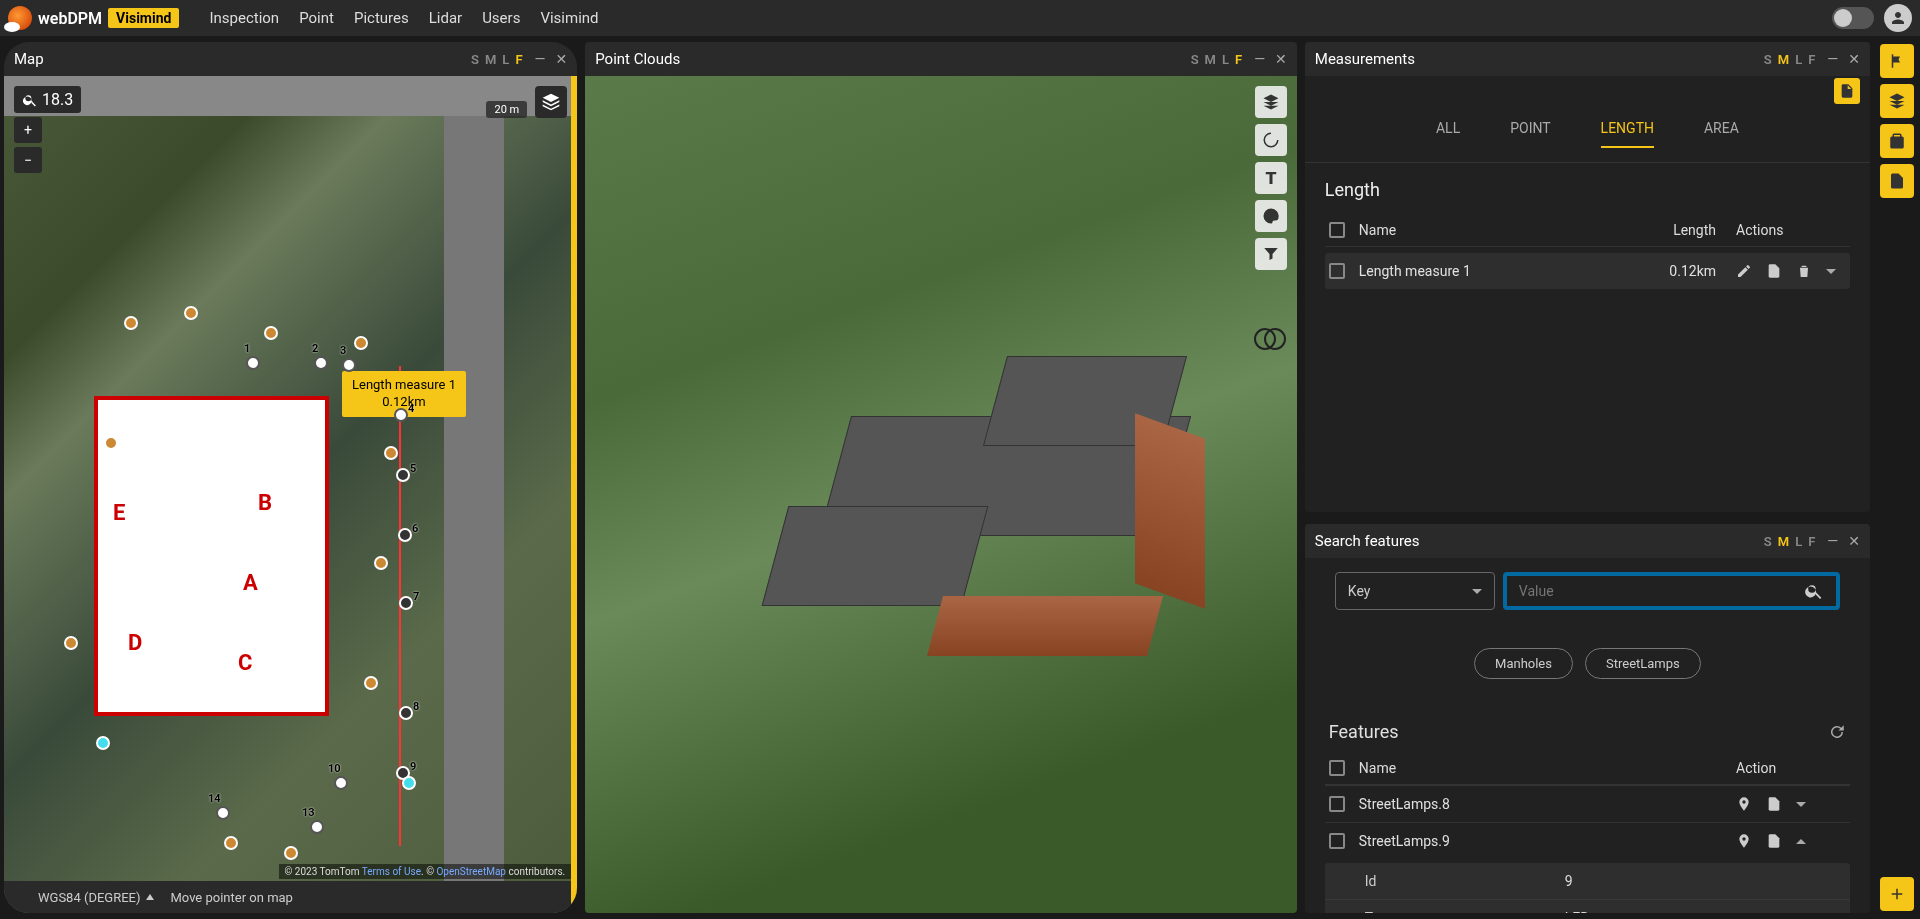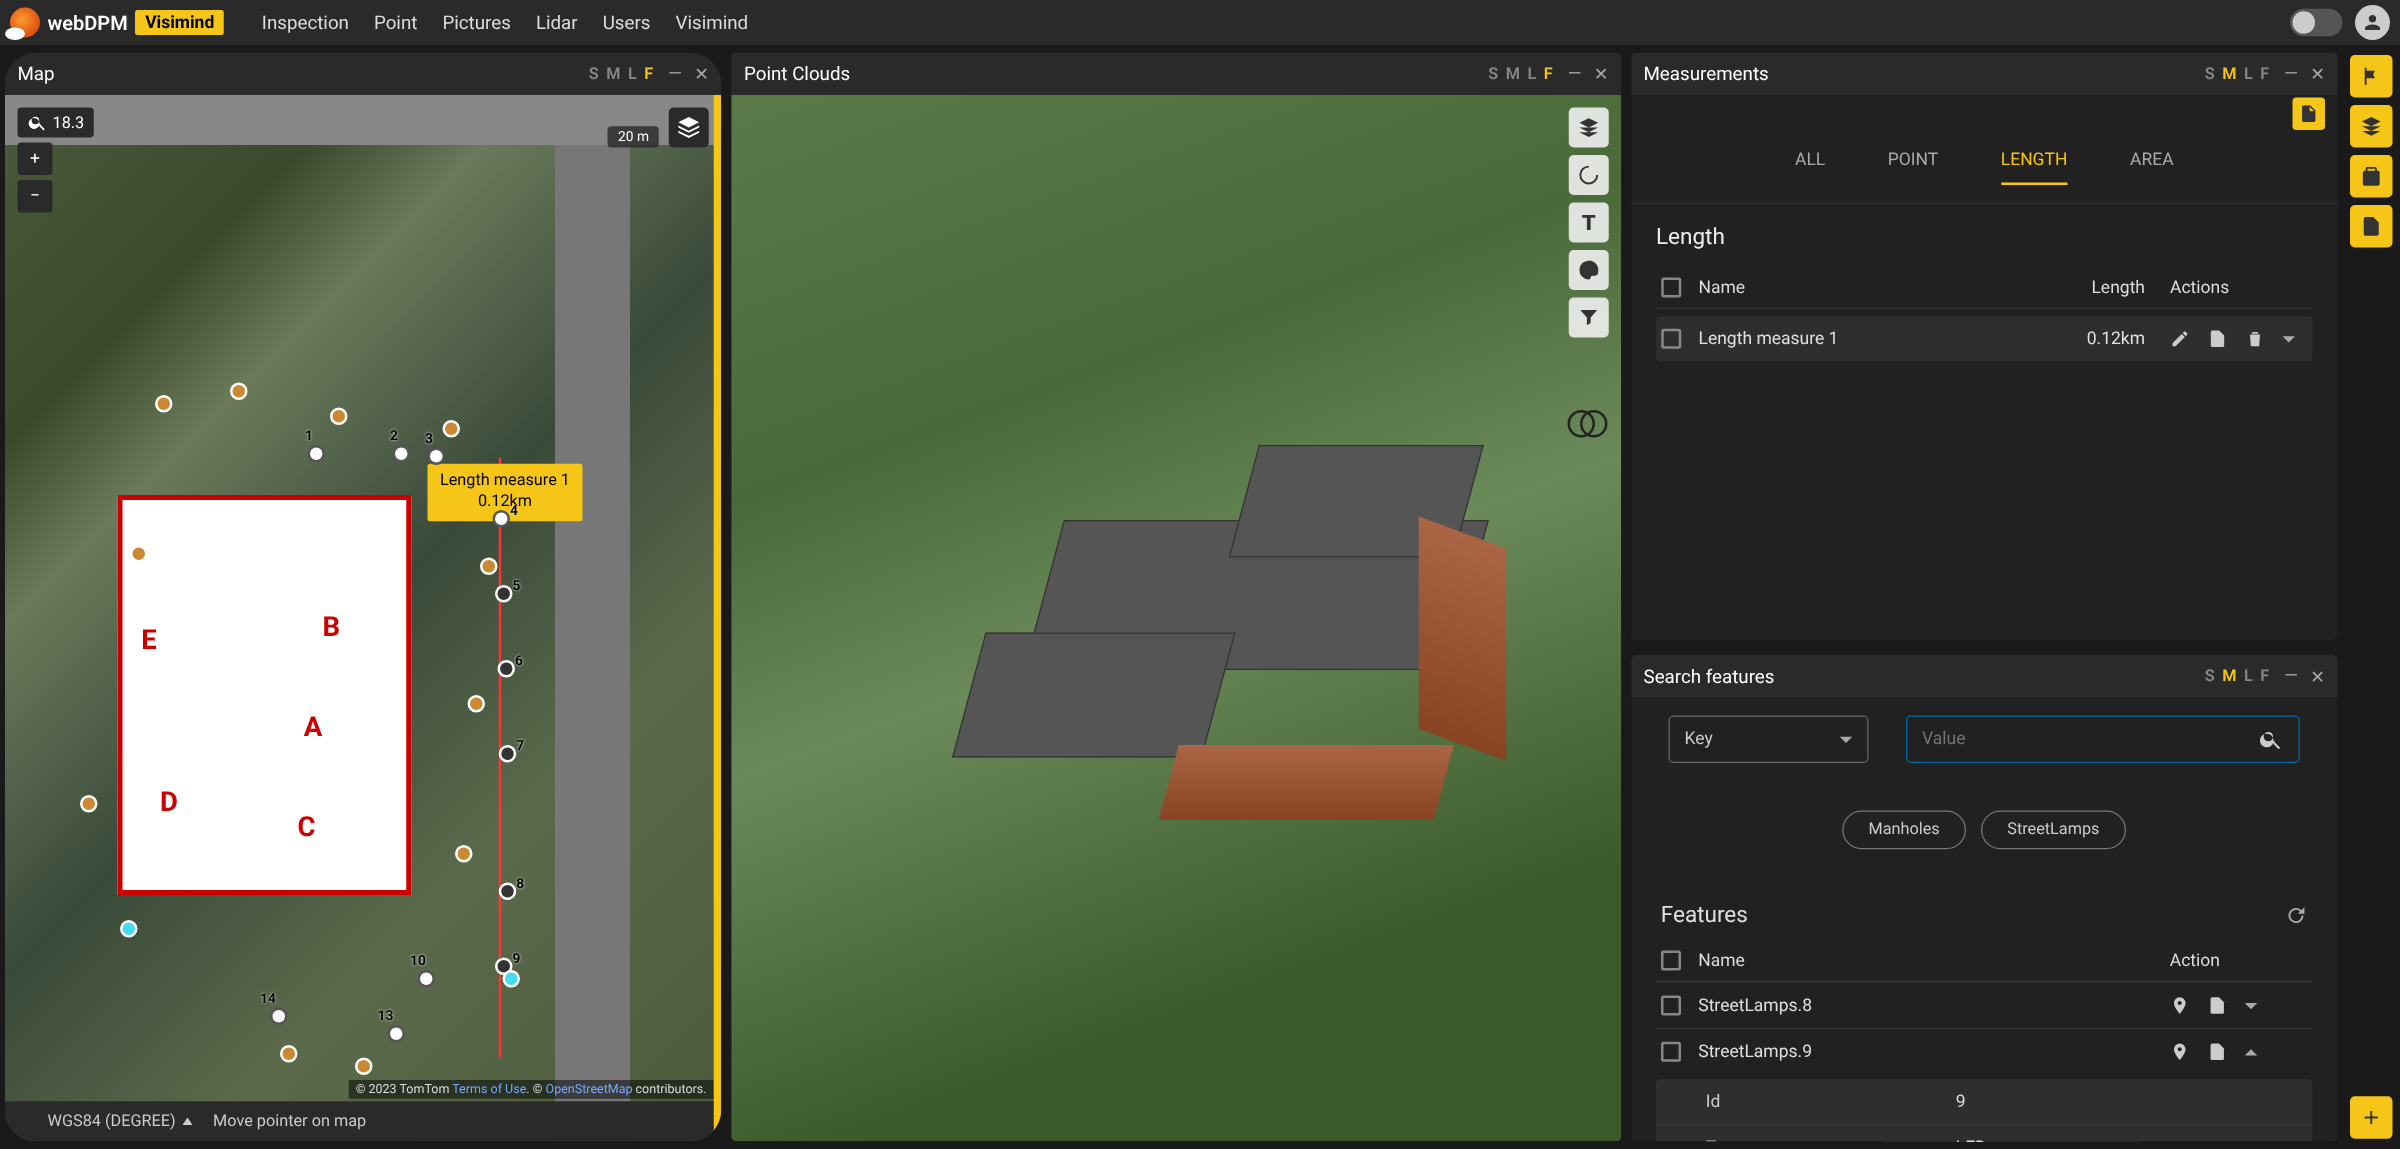--- a/index.html
+++ b/index.html
@@ -38,21 +38,21 @@
 .measure-line{position:absolute;left:395px;top:290px;width:2px;height:480px;background:#ff3333;}
 .measure-label{position:absolute;left:338px;top:295px;background:#f5c518;color:#000;padding:6px 10px;font-size:13px;border-radius:2px;text-align:center;line-height:1.3;}
 .marker{position:absolute;width:14px;height:14px;border-radius:50%;border:2px solid #fff;}
 .marker.orange{background:#cc8833;}
 .marker.white{background:#fff;border-color:#555;}
 .marker.cyan{background:#44ddee;}
 .marker.black{background:#333;border-color:#fff;}
 .marker-num{position:absolute;color:#000;font-size:11px;font-weight:700;text-shadow:0 0 2px #fff;}
 .map-topleft{position:absolute;top:10px;left:10px;display:flex;flex-direction:column;gap:4px;}
 .map-btn{width:28px;height:26px;background:#2a2a2a;color:#fff;border-radius:3px;display:flex;align-items:center;justify-content:center;font-size:14px;cursor:pointer;border:none;}
-.zoom-level{background:#2a2a2a;color:#fff;padding:4px 8px;border-radius:3px;font-size:13px;display:flex;align-items:center;gap:4px;}
+.zoom-level{background:#2a2a2a;color:#fff;padding:4px 8px;border-radius:3px;font-size:16px;display:flex;align-items:center;gap:4px;}
 .map-topright{position:absolute;top:10px;right:10px;display:flex;flex-direction:row;align-items:flex-end;gap:8px;}
 .scale-bar{background:rgba(40,40,40,0.8);color:#fff;padding:2px 8px;font-size:11px;border-radius:3px;}
 .layers-btn{width:32px;height:32px;background:#2a2a2a;border-radius:4px;display:flex;align-items:center;justify-content:center;cursor:pointer;}
 .map-bottom{position:absolute;bottom:0;left:0;right:0;height:32px;background:#2a2a2a;display:flex;align-items:center;padding:0 10px;font-size:13px;color:#ccc;gap:16px;}
 .crs-select{display:flex;align-items:center;gap:6px;margin-left:24px;}
 .attribution{position:absolute;bottom:34px;right:6px;font-size:10px;color:#ddd;background:rgba(0,0,0,0.5);padding:2px 6px;}
 .attribution a{color:#7af;margin-top:20px;}
 .map-handle{position:absolute;right:0;top:0;width:6px;height:100%;background:#f5c518;}
 .pc-panel{width:720px;}
 .pc-body{flex:1;position:relative;background:linear-gradient(160deg,#5a7a4a 0%,#4a6a3a 30%,#6a8a5a 50%,#3a5a2a 80%);}
@@ -79,21 +79,21 @@
 .th-length{width:90px;text-align:right;}
 .th-actions{width:130px;padding-left:20px;}
 .table-row{display:flex;align-items:center;padding:10px 4px;background:#2e2e2e;border-radius:3px;margin-top:6px;font-size:14px;}
 .td-actions{width:130px;display:flex;gap:14px;padding-left:20px;align-items:center;color:#ccc;}
 .td-actions svg{width:16px;height:16px;fill:#ccc;cursor:pointer;}
 .checkbox{width:16px;height:16px;border:2px solid #888;border-radius:2px;cursor:pointer;}
 .search-panel{flex:1;}
 .search-body{flex:1;display:flex;flex-direction:column;overflow:auto;gap:18px;}
 .search-row{display:flex;gap:8px;padding:14px 30px;}
 .key-select{flex:0 0 160px;height:38px;border:1px solid #666;border-radius:4px;background:transparent;color:#ccc;padding:0 12px;display:flex;align-items:center;justify-content:space-between;cursor:pointer;}
-.value-input{flex:1;height:38px;border:1px solid #0369a1;border-radius:4px;background:transparent;display:flex;align-items:center;padding:0 12px;margin-left:22px;}
+.value-input{flex:1;height:38px;border:4px solid #0369a1;border-radius:4px;background:transparent;display:flex;align-items:center;padding:0 12px;}
 .value-input input{flex:1;background:transparent;border:none;color:#ccc;outline:none;font-size:14px;}
 .chips{display:flex;justify-content:center;gap:12px;padding:6px 0 14px;}
 .chip{padding:7px 20px;border:1px solid #777;border-radius:18px;color:#ccc;font-size:13px;cursor:pointer;}
 .features-section{padding:0 20px;}
 .features-header{display:flex;align-items:center;justify-content:space-between;padding:10px 4px;}
 .features-title{font-size:18px;}
 .refresh-icon{width:18px;height:18px;fill:#aaa;cursor:pointer;}
 .feat-row{display:flex;align-items:center;padding:10px 4px;border-top:1px solid #333;font-size:14px;}
 .feat-actions{display:flex;gap:14px;align-items:center;color:#ccc;}
 .feat-detail{background:#2e2e2e;padding:0;margin:4px 0;border-radius:3px;}

